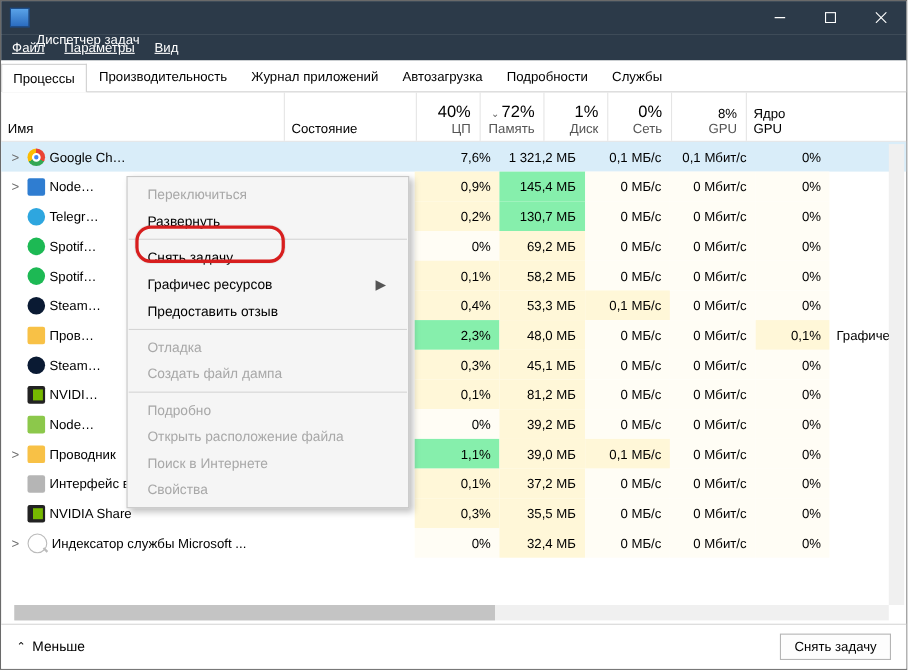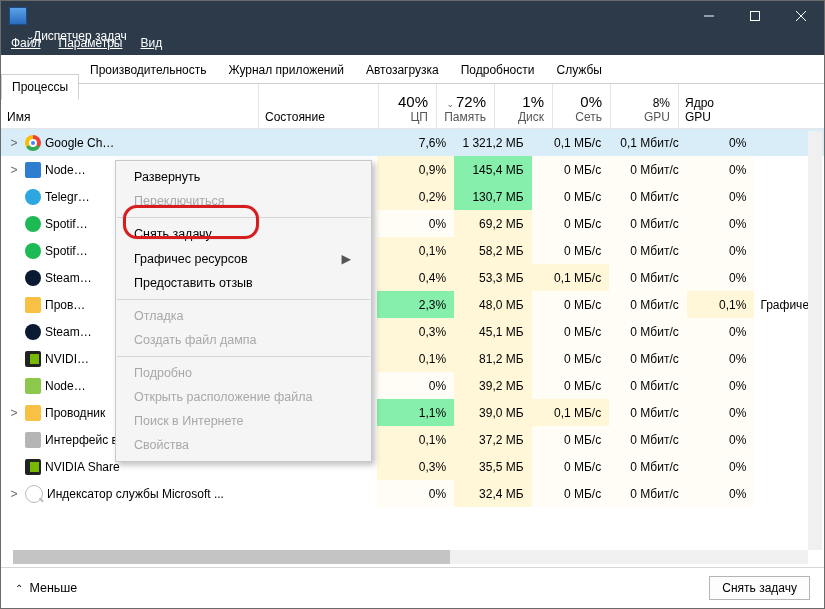--- a/index.html
+++ b/index.html
@@ -54,21 +54,21 @@
   .tabs .tab {
     padding: 5px 10px 5px 10px;
     font-size: 12px;
     color:#000;
     border: 1px solid transparent;
     cursor: default;
   }
   .tabs .tab.active {
     border: 1px solid #d0d0d0;
     border-bottom: 1px solid #fff;
-    position: relative; top:17px;
+    position: relative; top:1px;
     background:#fff;
   }
   
   .table { position: relative; }
   .header-row {
     display:flex;
     height:44px;
     border-bottom:1px solid #e5e5e5;
     align-items: flex-end;
     font-size:12px;
@@ -450,22 +450,22 @@
           <div class="cell c-num h1">32,4 МБ</div>
           <div class="cell c-num h0">0 МБ/с</div>
           <div class="cell c-num h0">0 Мбит/с</div>
           <div class="cell c-gpu h0">0%</div>
           <div class="cell c-gpucore"></div>
         </div>
       </div>
   </div>
 
   <div class="ctxmenu">
+    <div class="mi disabled">Переключиться</div>
     <div class="mi">Развернуть</div>
-    <div class="mi disabled">Переключиться</div>
     <div class="sep"></div>
     <div class="mi">Снять задачу</div>
     <div class="mi">
         <span>Графичес ресурсов</span>
         <span class="sub">▶</span>
       </div>
     <div class="mi">Предоставить отзыв</div>
     <div class="sep"></div>
     <div class="mi disabled">Отладка</div>
     <div class="mi disabled">Создать файл дампа</div>

